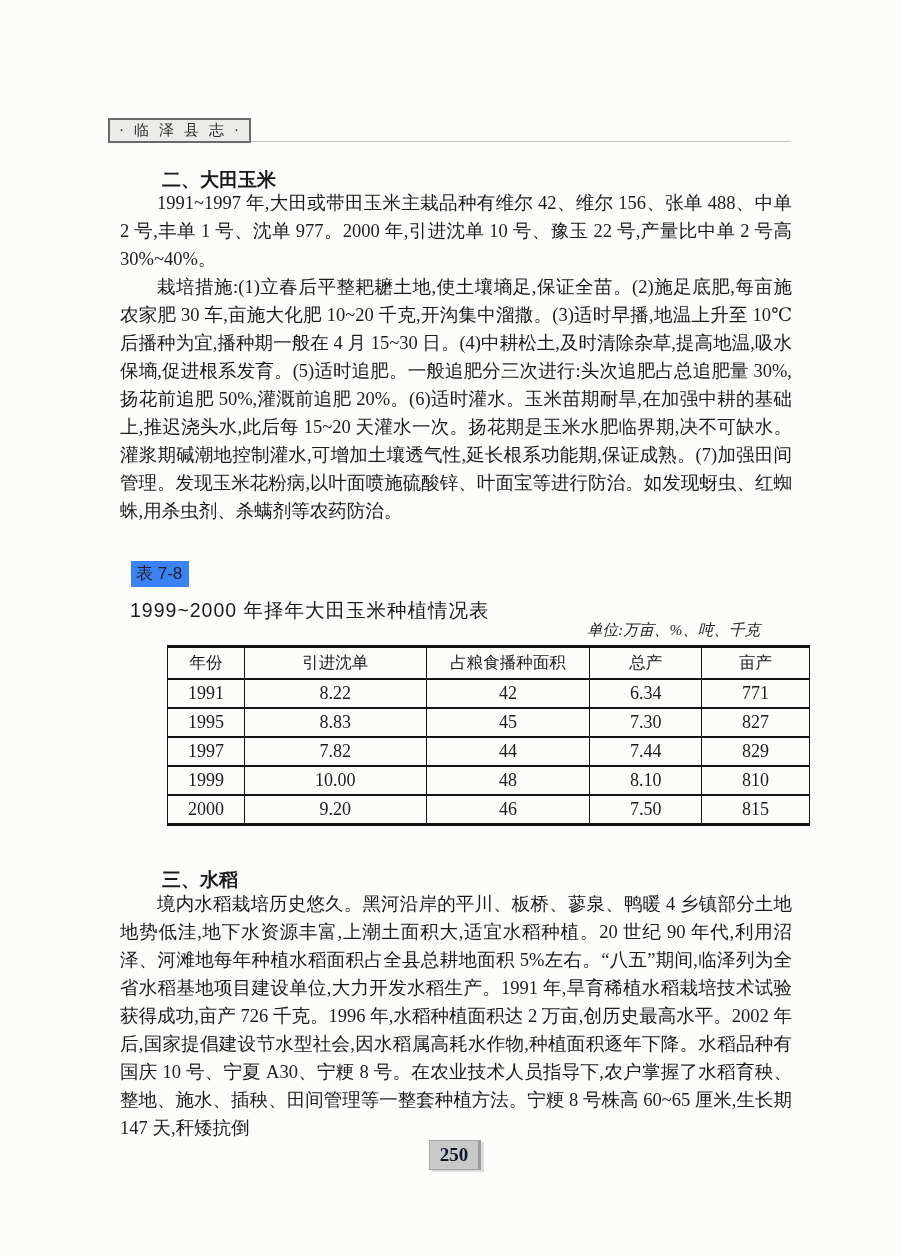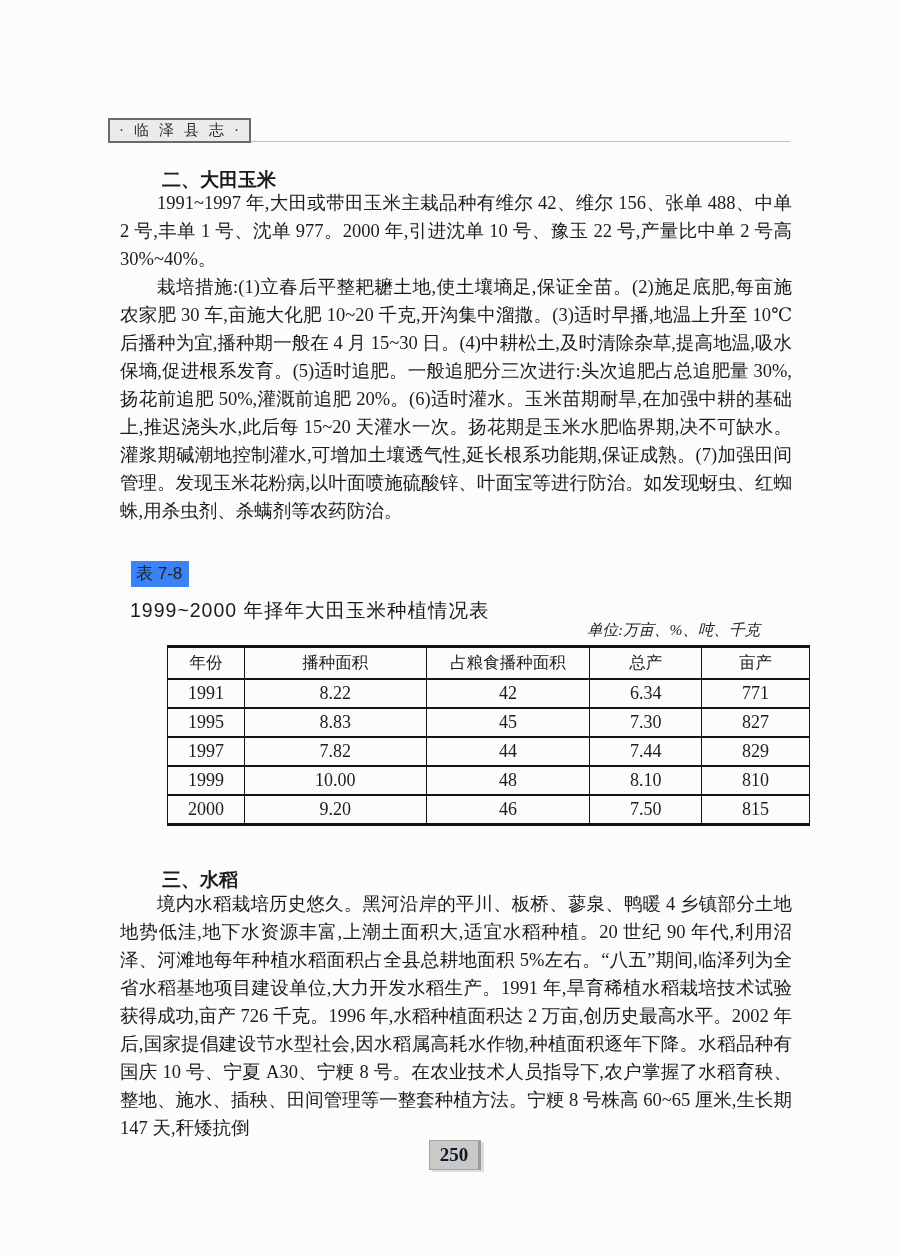--- a/index.html
+++ b/index.html
@@ -97,21 +97,21 @@
     <colgroup>
       <col style="width:12.0%">
       <col style="width:28.3%">
       <col style="width:25.5%">
       <col style="width:17.4%">
       <col style="width:16.8%">
     </colgroup>
     <thead>
         <tr>
           <th>年份</th>
-          <th>播种面积</th>
+          <th>引进沈单</th>
           <th>占粮食播种面积</th>
           <th>总产</th>
           <th>亩产</th>
         </tr>
       </thead>
     <tbody>
         <tr>
           <td>1991</td>
           <td>8.22</td>
           <td>42</td>

